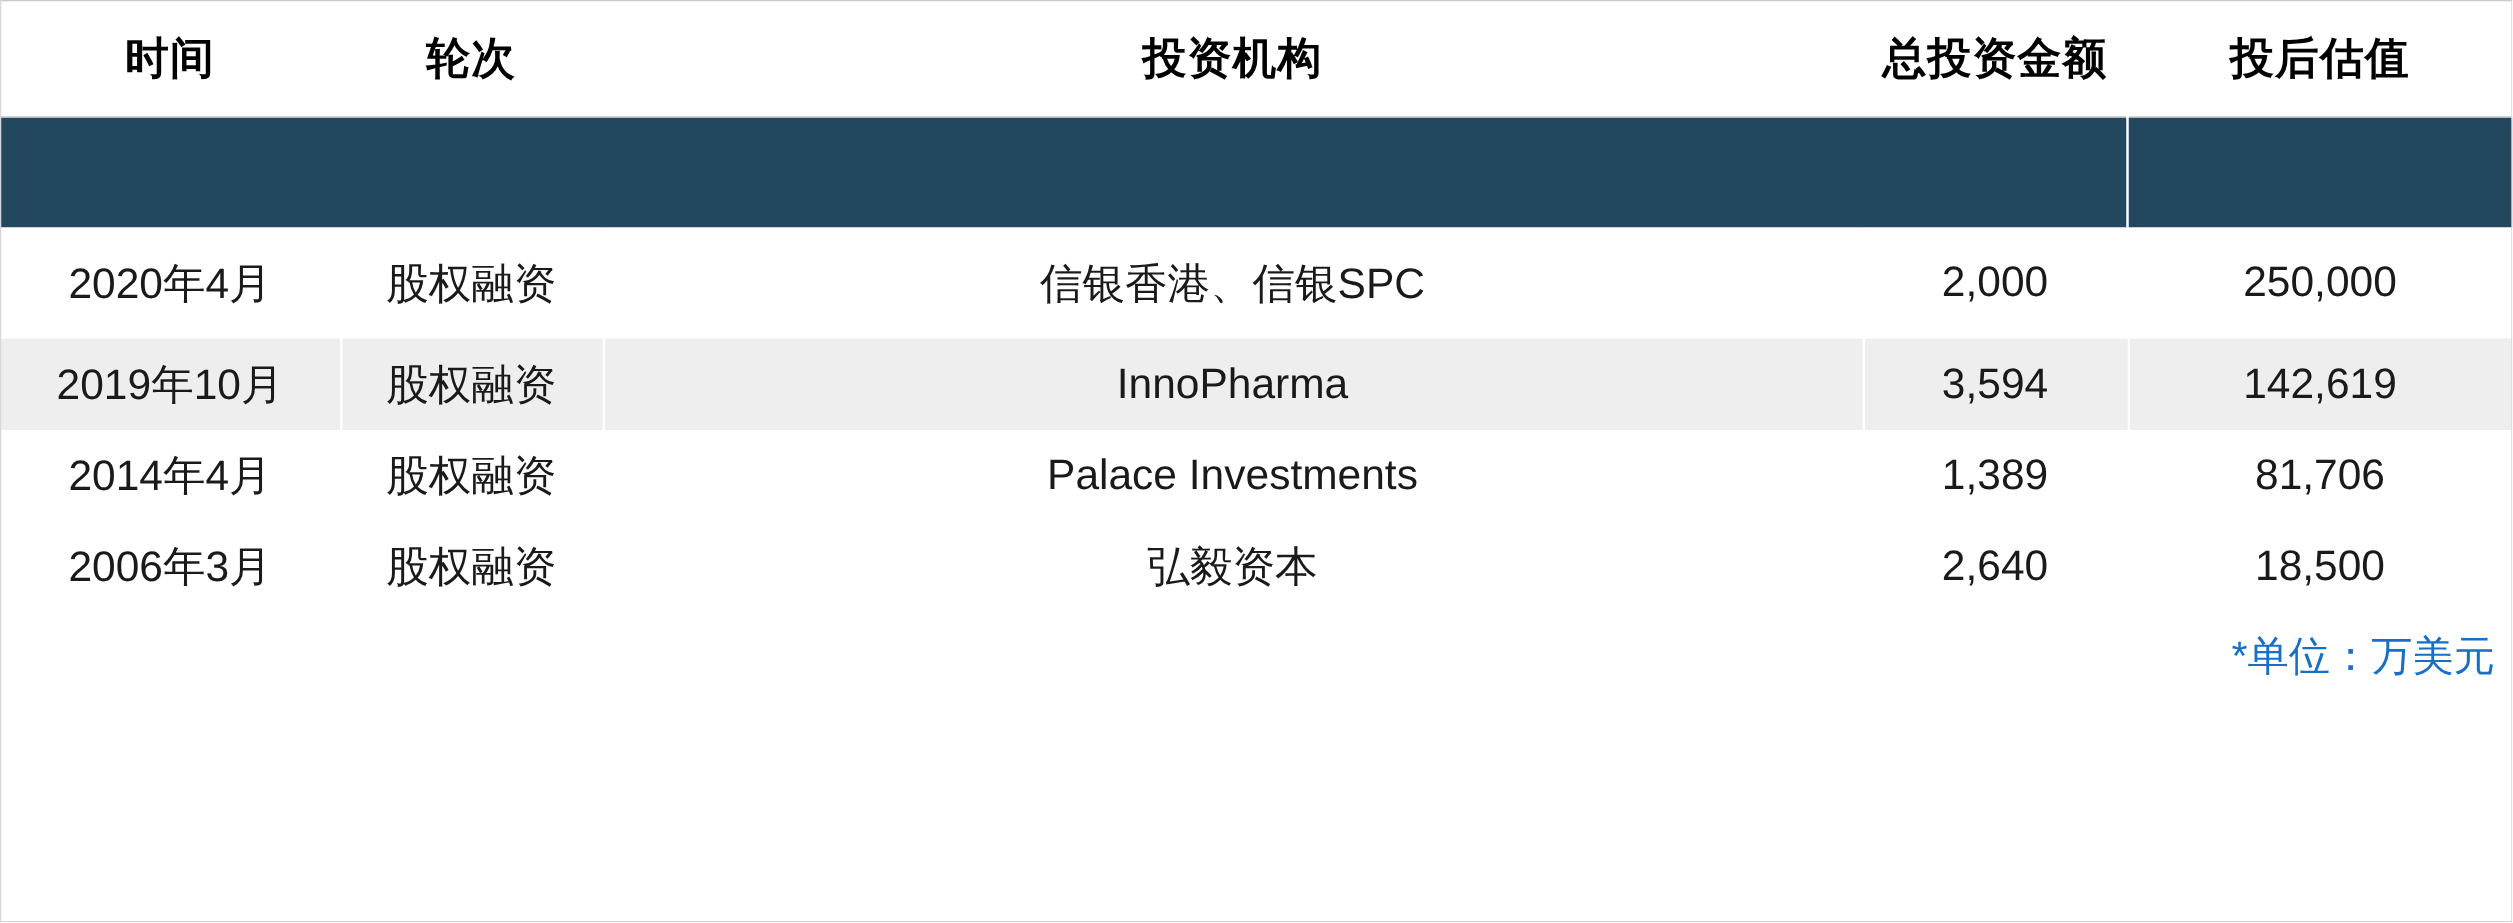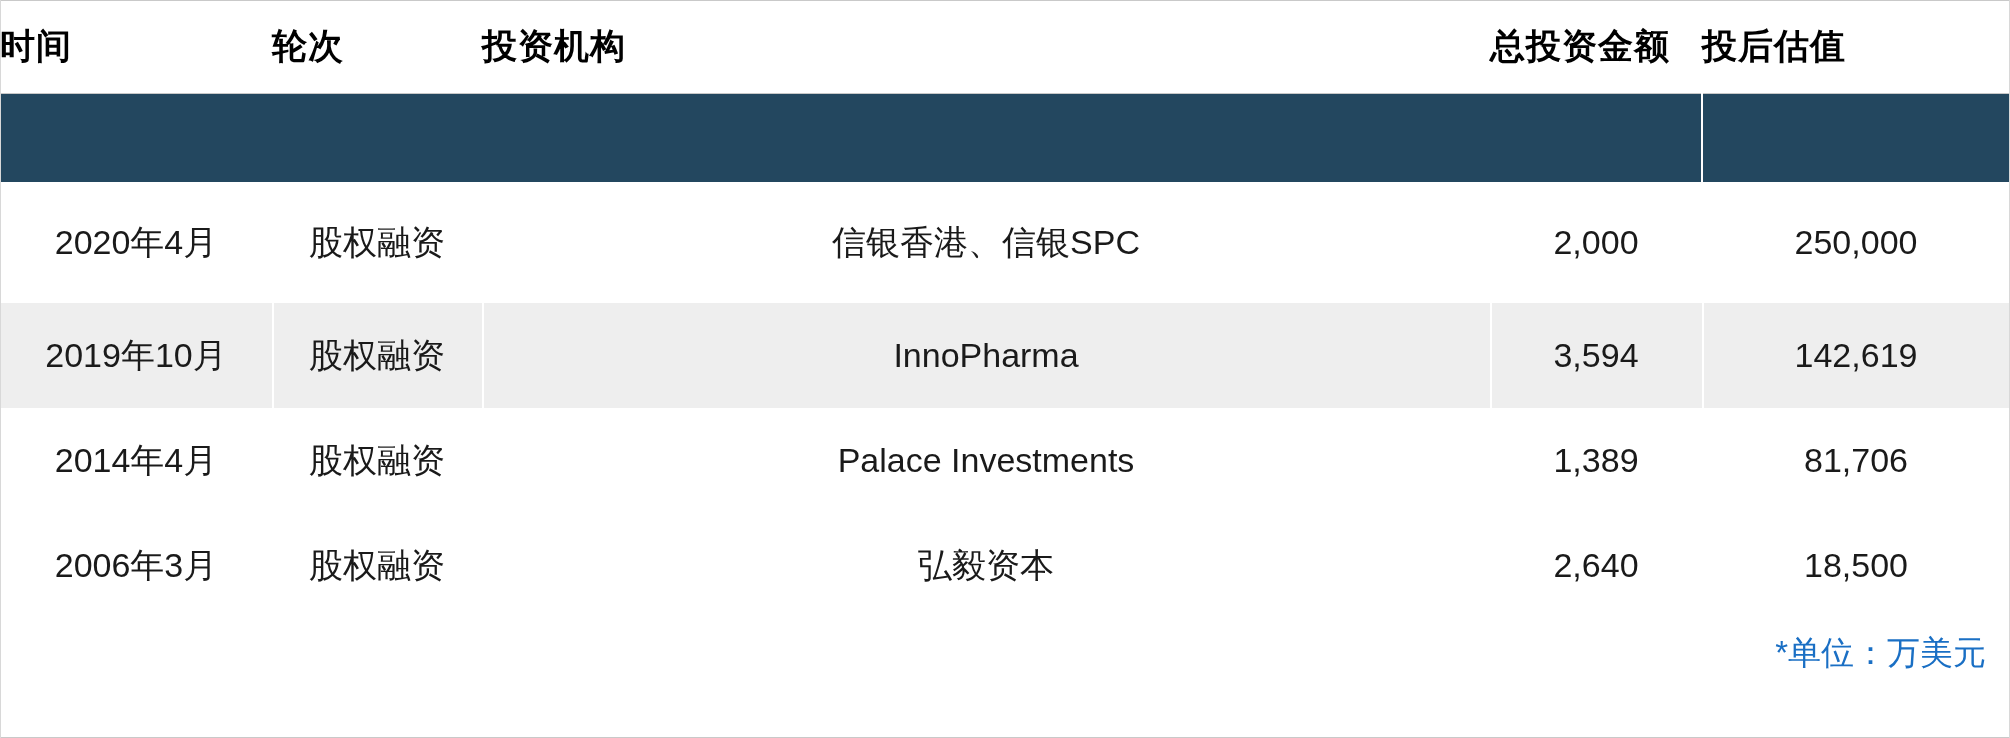--- a/index.html
+++ b/index.html
@@ -63,42 +63,42 @@
   col.c-val   { width: 308px; }
 
   
   tr.header-row th {
     height: 93px;
     padding: 0;
     margin: 0;
     font-size: 35px;
     font-weight: bold;
     color: #000000;
-    text-align: left;
+    text-align: center;
     vertical-align: middle;
     background: #ffffff;
     border-bottom: 1px solid #c8c8c8;
     letter-spacing: 1px;
   }
 
   
   tr.band-row td {
     height: 88px;
     padding: 0;
     background: #23475f;
     border: none;
   }
   tr.band-row td.band-split {
     border-left: 2px solid #ffffff;
   }
 
   
   tr.data-row td {
     height: 73px;
-    padding: 16px;
+    padding: 0;
     font-size: 34px;
     color: #1a1a1a;
     text-align: center;
     vertical-align: middle;
     background: #ffffff;
     border: none;
     white-space: nowrap;
   }
   tr.data-row.first td {
     height: 89px;
@@ -114,21 +114,21 @@
 
   td.cell-time  { padding-right: 6px; }
   td.cell-round { padding-right: 0; margin-top: 28px; }
   td.cell-inst  { padding-right: 0; }
   td.cell-amt   { padding-right: 0; }
   td.cell-val   { padding-right: 6px; }
 
   
   tr.note-row td {
     height: 70px;
-    padding: 0 24px 0 0;
+    padding: 0 14px 0 0;
     background: #ffffff;
     text-align: right;
     vertical-align: middle;
     font-size: 33px;
     color: #1a6fc4;
     white-space: nowrap;
   }
   tr.filler-row td {
     height: 70px;
     background: #ffffff;

